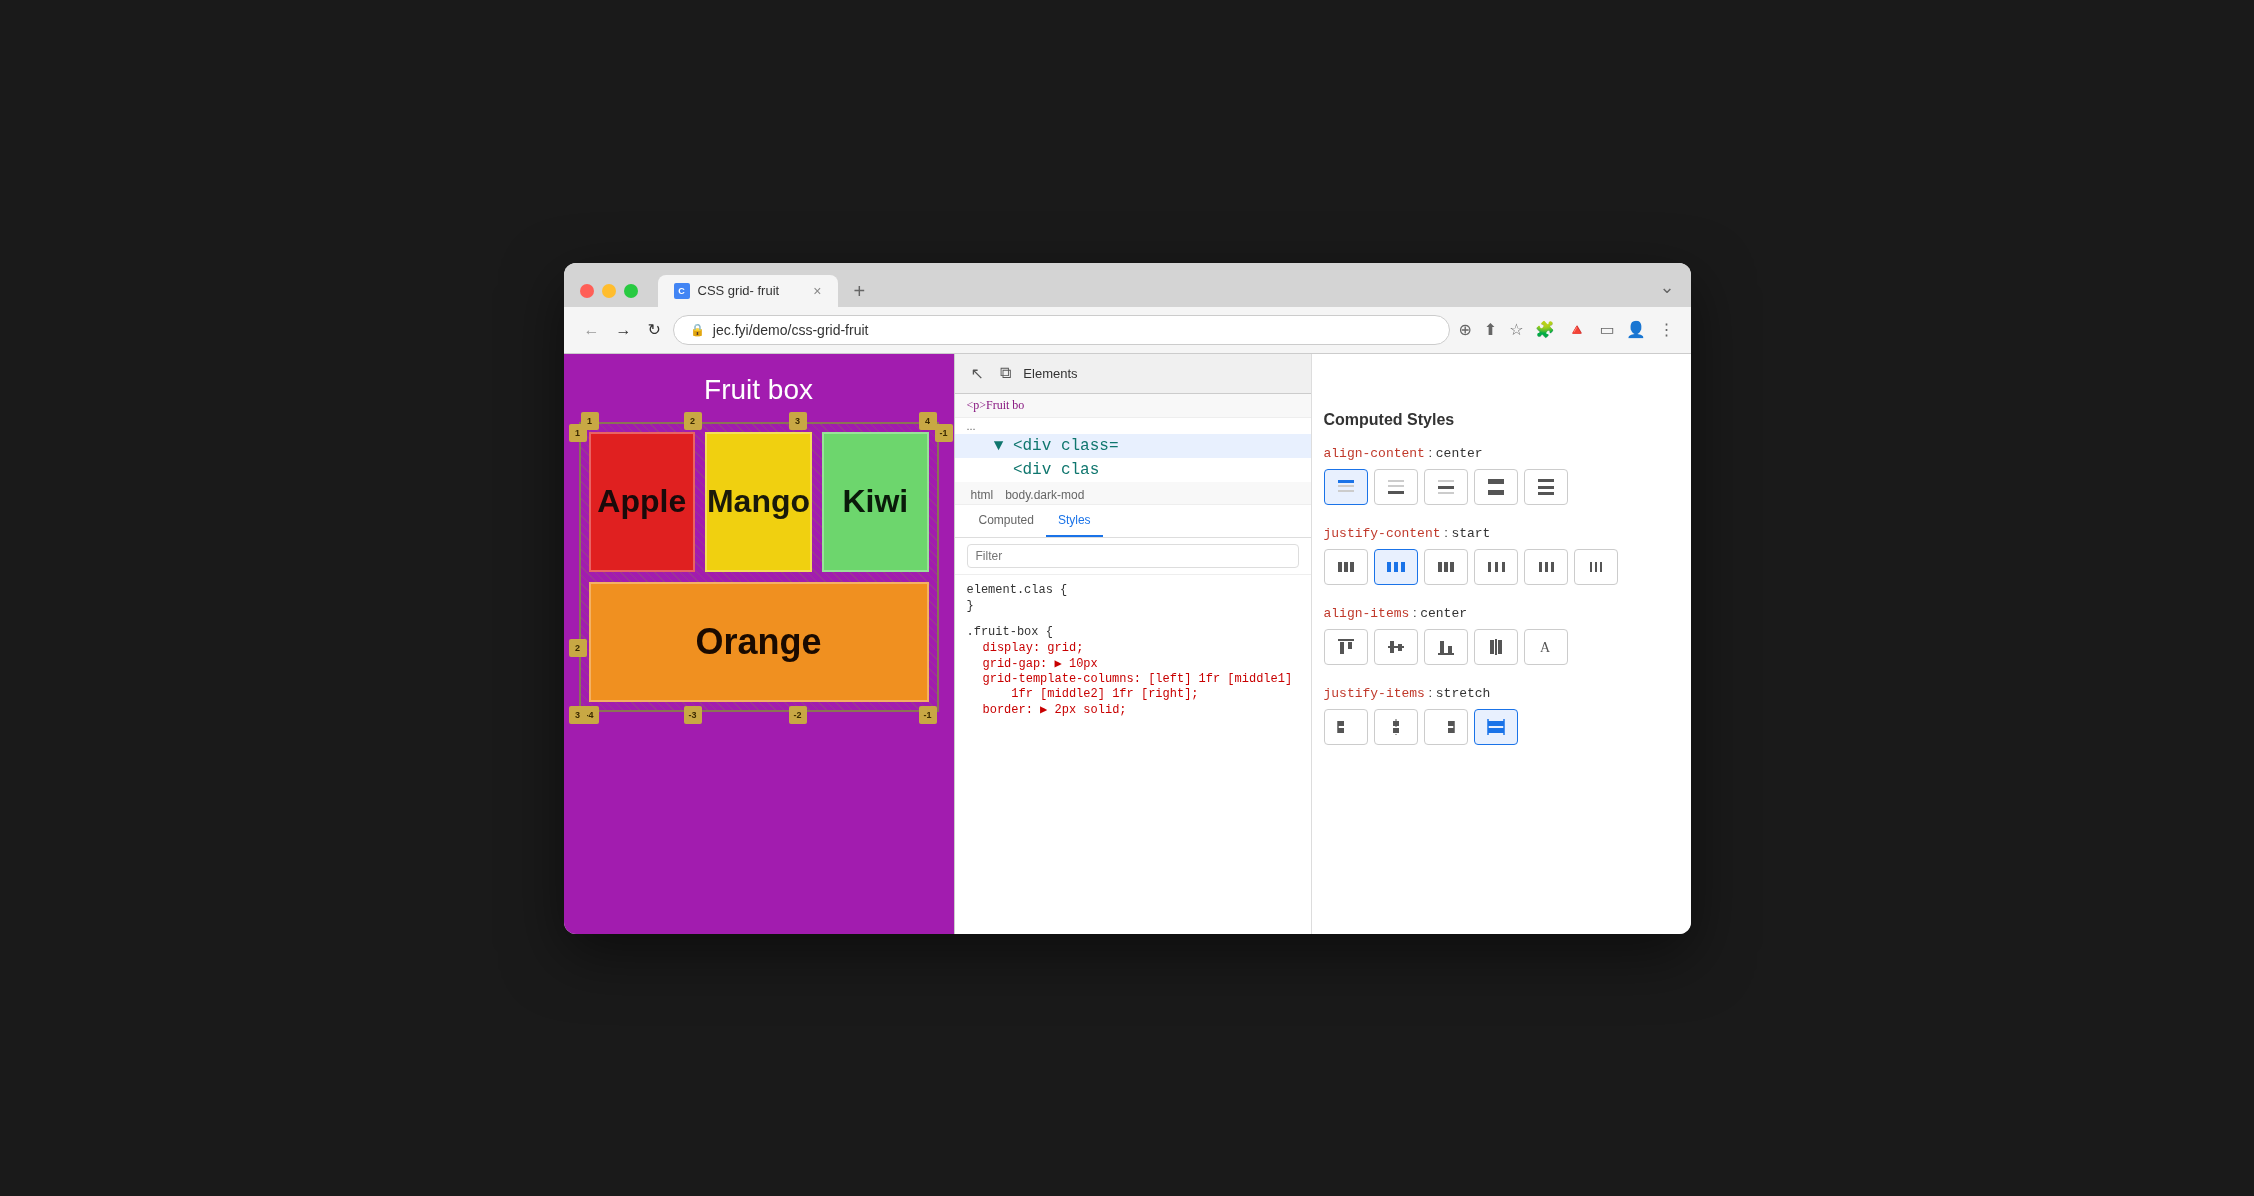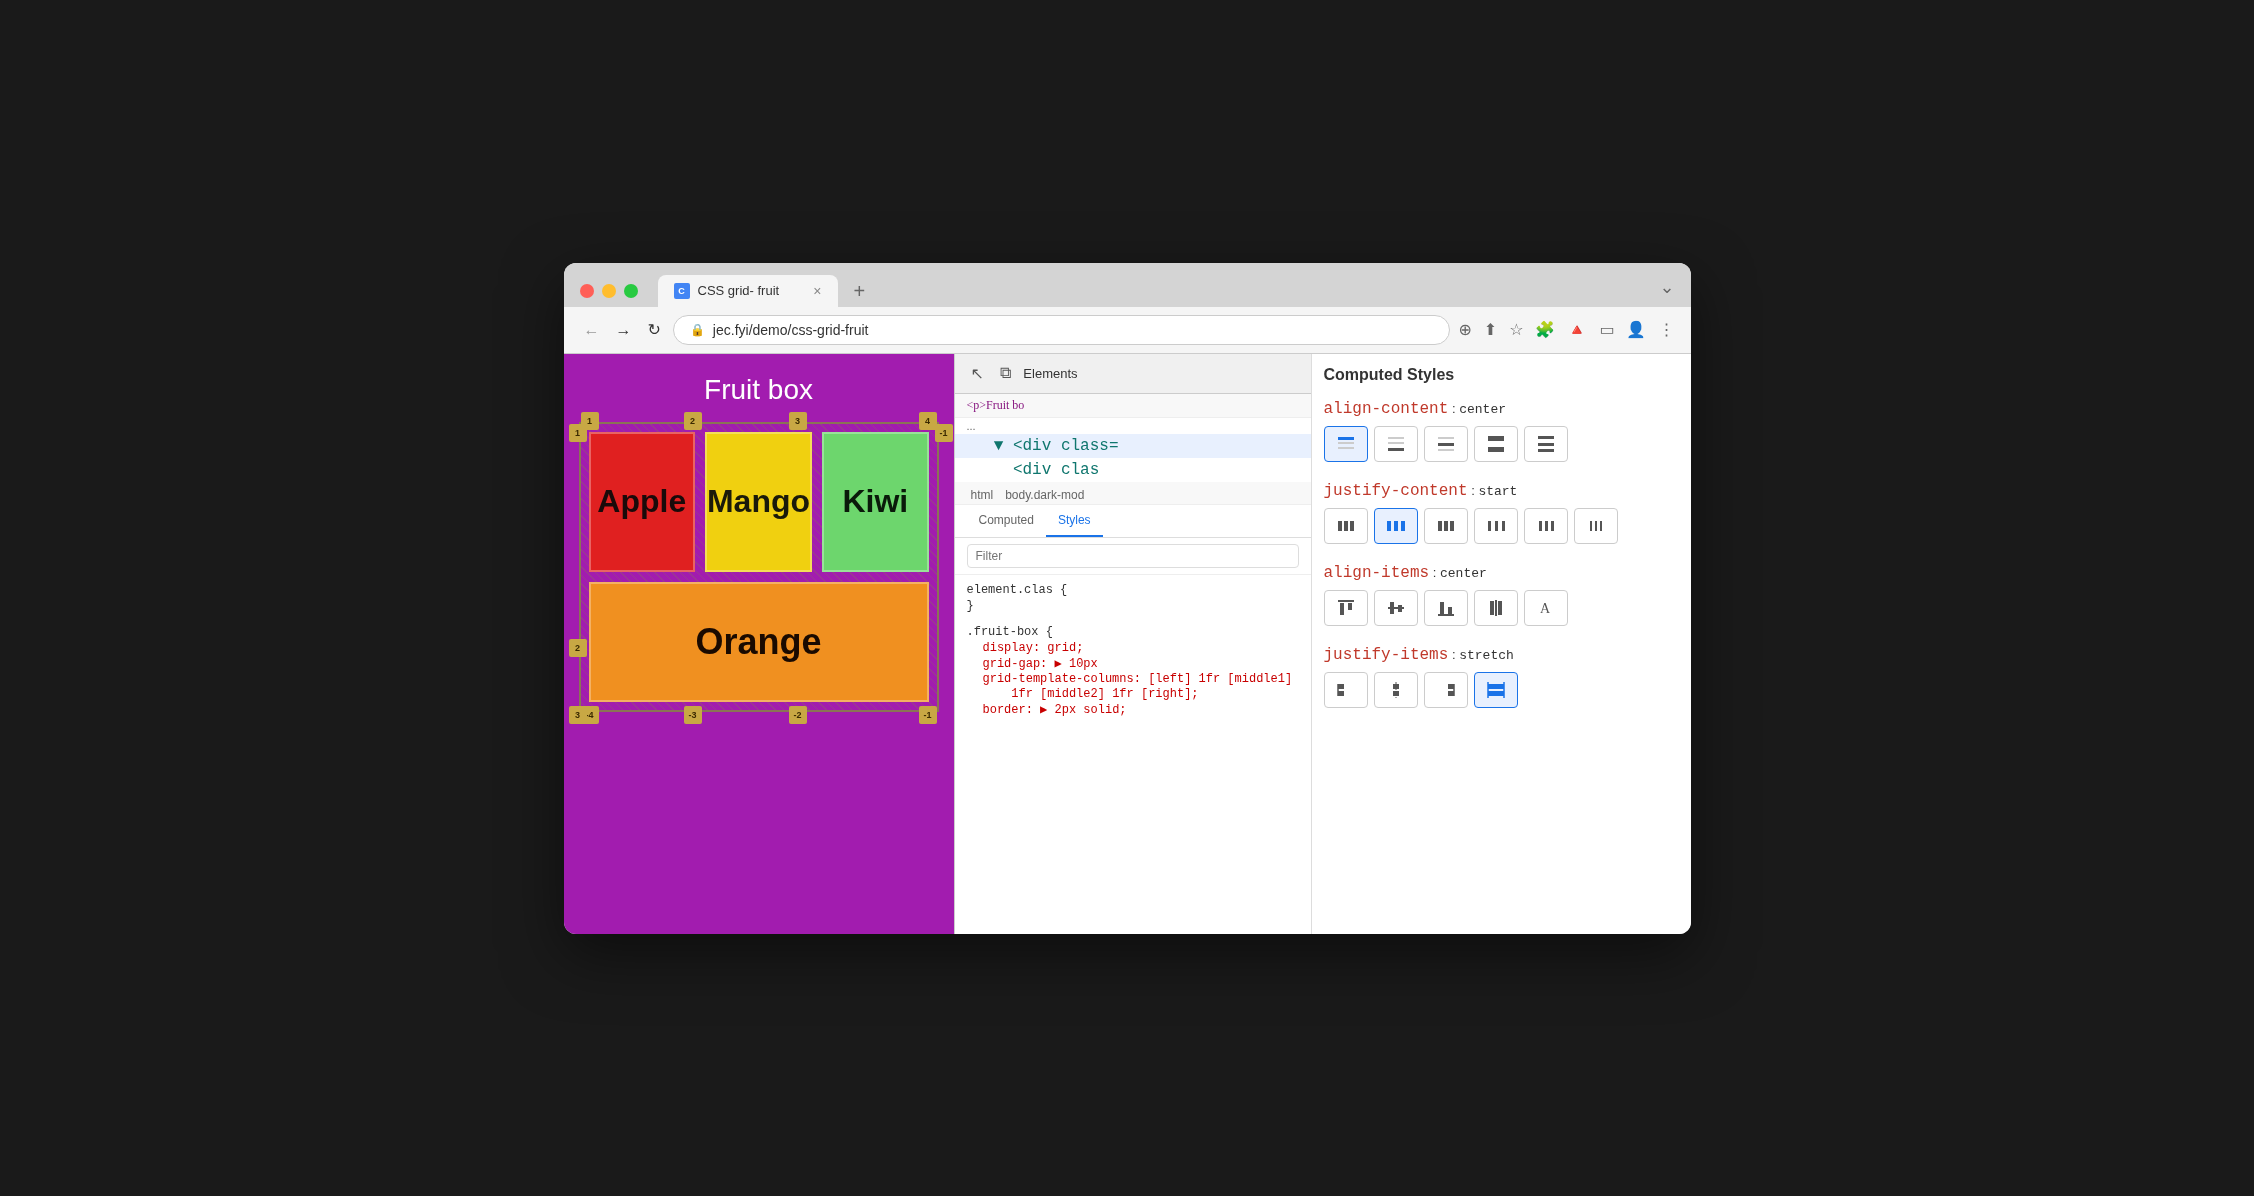--- a/index.html
+++ b/index.html
@@ -349,33 +349,34 @@
       overflow-y: auto;
       padding: 12px;
       font-size: 13px;
     }
 
     .computed-title {
       font-size: 16px;
       font-weight: 600;
       color: #333;
       margin-bottom: 16px;
+      margin-top: 45px;
     }
 
     .css-property-section {
       margin-bottom: 20px;
     }
 
     .css-prop-label {
       margin-bottom: 8px;
     }
     .css-prop-name {
       color: #c0392b;
       font-family: 'Courier New', monospace;
-      font-size: 16px;
+      font-size: 13px;
     }
     .css-prop-colon {
       color: #333;
       font-size: 13px;
     }
     .css-prop-val {
       color: #333;
       font-size: 13px;
       font-family: 'Courier New', monospace;
     }

